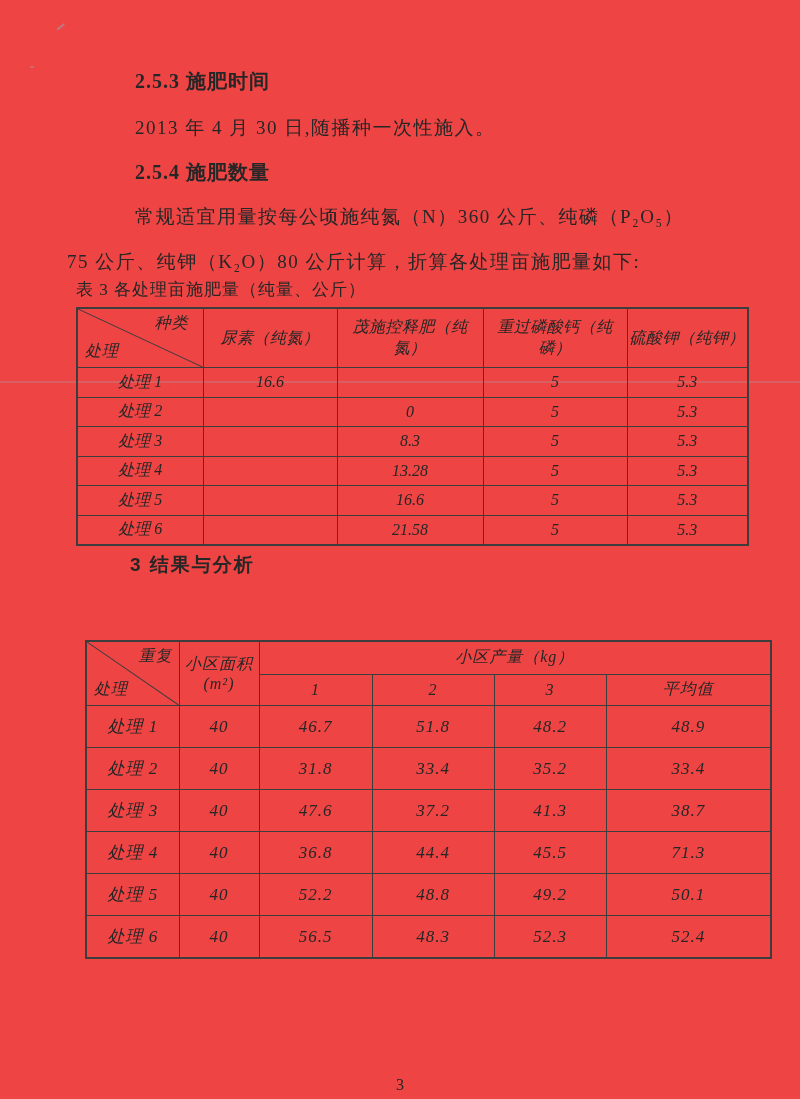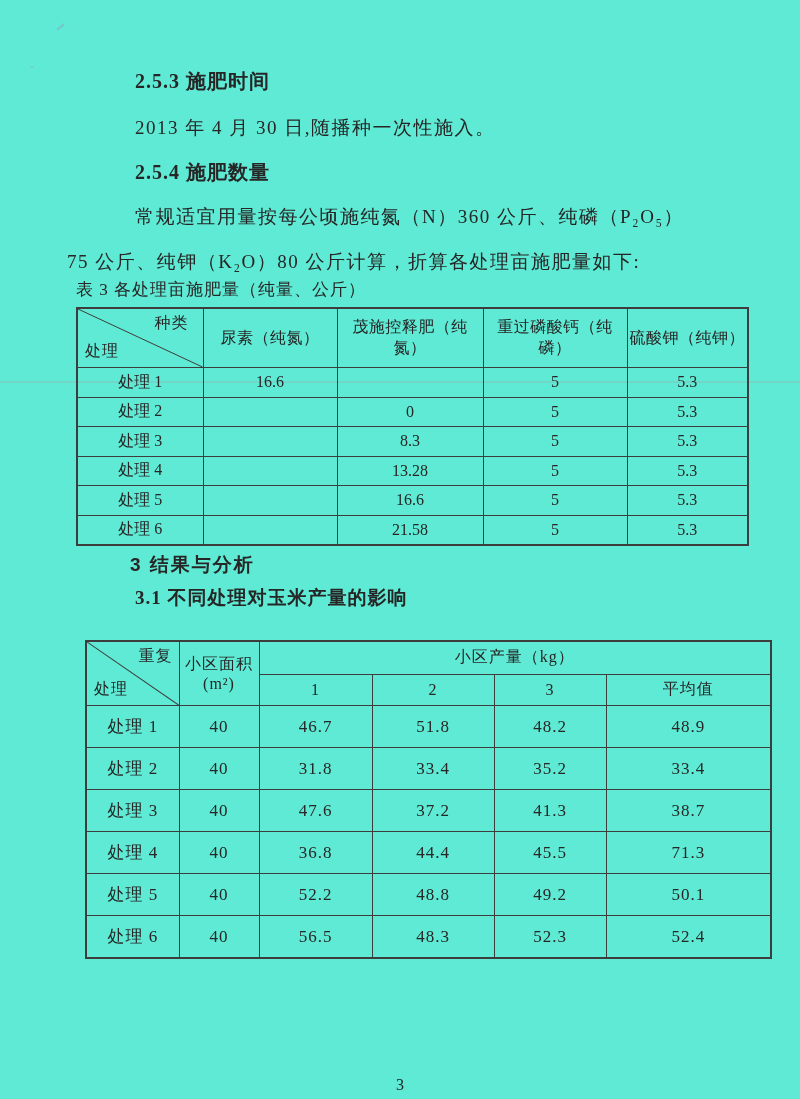--- a/index.html
+++ b/index.html
@@ -4,34 +4,34 @@
 <style>
   html,body{margin:0;padding:0;}
   body{
     width:800px;height:1099px;
     background:#ffffff;
     font-family:"Liberation Serif","DejaVu Serif",serif;
     color:#262626;
     position:relative;
     overflow:hidden;
   }
-  .page{position:absolute;inset:0;background:#5eead4;}
+  .page{position:absolute;inset:0;background:#ef4444;}
 
   
   .scanline{position:absolute;left:0;width:800px;height:2px;background:rgba(160,165,170,0.30);pointer-events:none;}
   .mark-tick{position:absolute;width:9px;height:1.5px;background:rgba(140,165,190,0.55);transform:rotate(-40deg);}
   .mark-dot{position:absolute;width:4px;height:2px;background:rgba(150,170,190,0.45);border-radius:50%;}
 
   .abs{position:absolute;white-space:nowrap;}
   .h-num{font-weight:bold;font-size:20px;letter-spacing:1px;}
   .body-text{font-size:19px;letter-spacing:1.5px;}
   .caption{font-size:17px;letter-spacing:1px;text-align:left;}
   .h-sans{font-family:"Liberation Sans","DejaVu Sans",sans-serif;font-weight:bold;font-size:19px;letter-spacing:2px;}
 
-  table{border-collapse:collapse;table-layout:fixed;position:absolute;font-size:16px;}
+  table{border-collapse:collapse;table-layout:fixed;position:absolute;font-size:16px;font-style:italic;}
   table, td, th{border:1px solid #3d3d3d;}
   table{border-width:2px;}
   td, th{text-align:center;vertical-align:middle;padding:0 2px;font-weight:normal;overflow:hidden;}
 
   
   .diag{position:relative;padding:0;}
   .diag svg{position:absolute;inset:0;width:100%;height:100%;}
   .diag .lab-top{position:absolute;top:4px;right:14px;font-size:16px;letter-spacing:1px;}
   .diag .lab-bottom{position:absolute;bottom:5px;left:7px;font-size:16px;letter-spacing:1px;}
 
@@ -121,21 +121,20 @@
       <td>处理 6</td>
       <td></td>
       <td>21.58</td>
       <td>5</td>
       <td>5.3</td>
     </tr>
   </tbody>
     </table>
 
   <div class="abs h-sans" style="left:130px;top:552px;">3  结果与分析</div>
-  <div class="abs h-num" style="left:135px;top:585px;font-size:19px;">3.1  不同处理对玉米产量的影响</div>
 
   <table class="t4" style="left:85px;top:640px;width:685px;">
     <colgroup>
       <col style="width:93px">
         <col style="width:80px">
         <col style="width:113px">
         <col style="width:122px">
         <col style="width:112px">
         <col style="width:165px">
     </colgroup>

